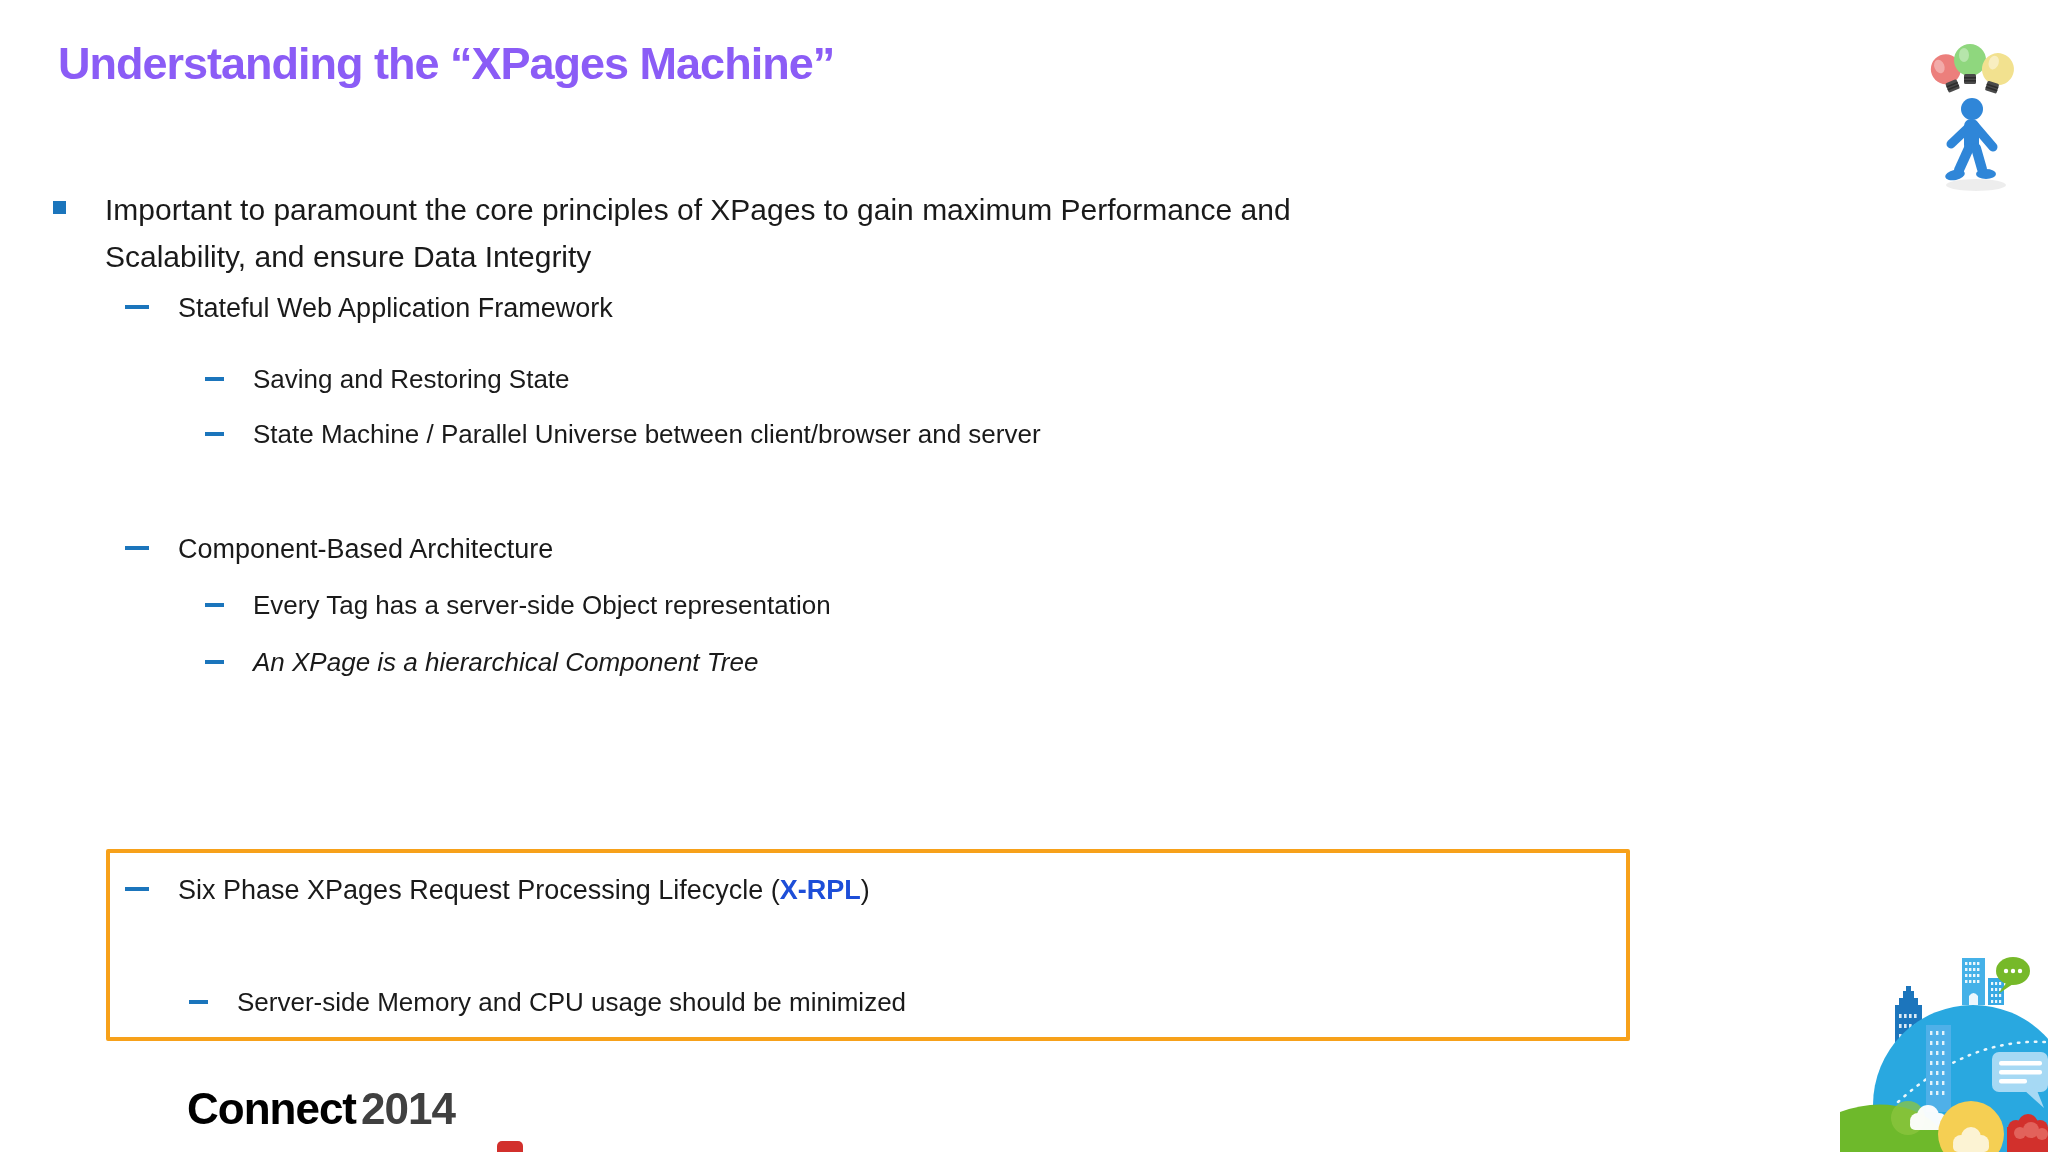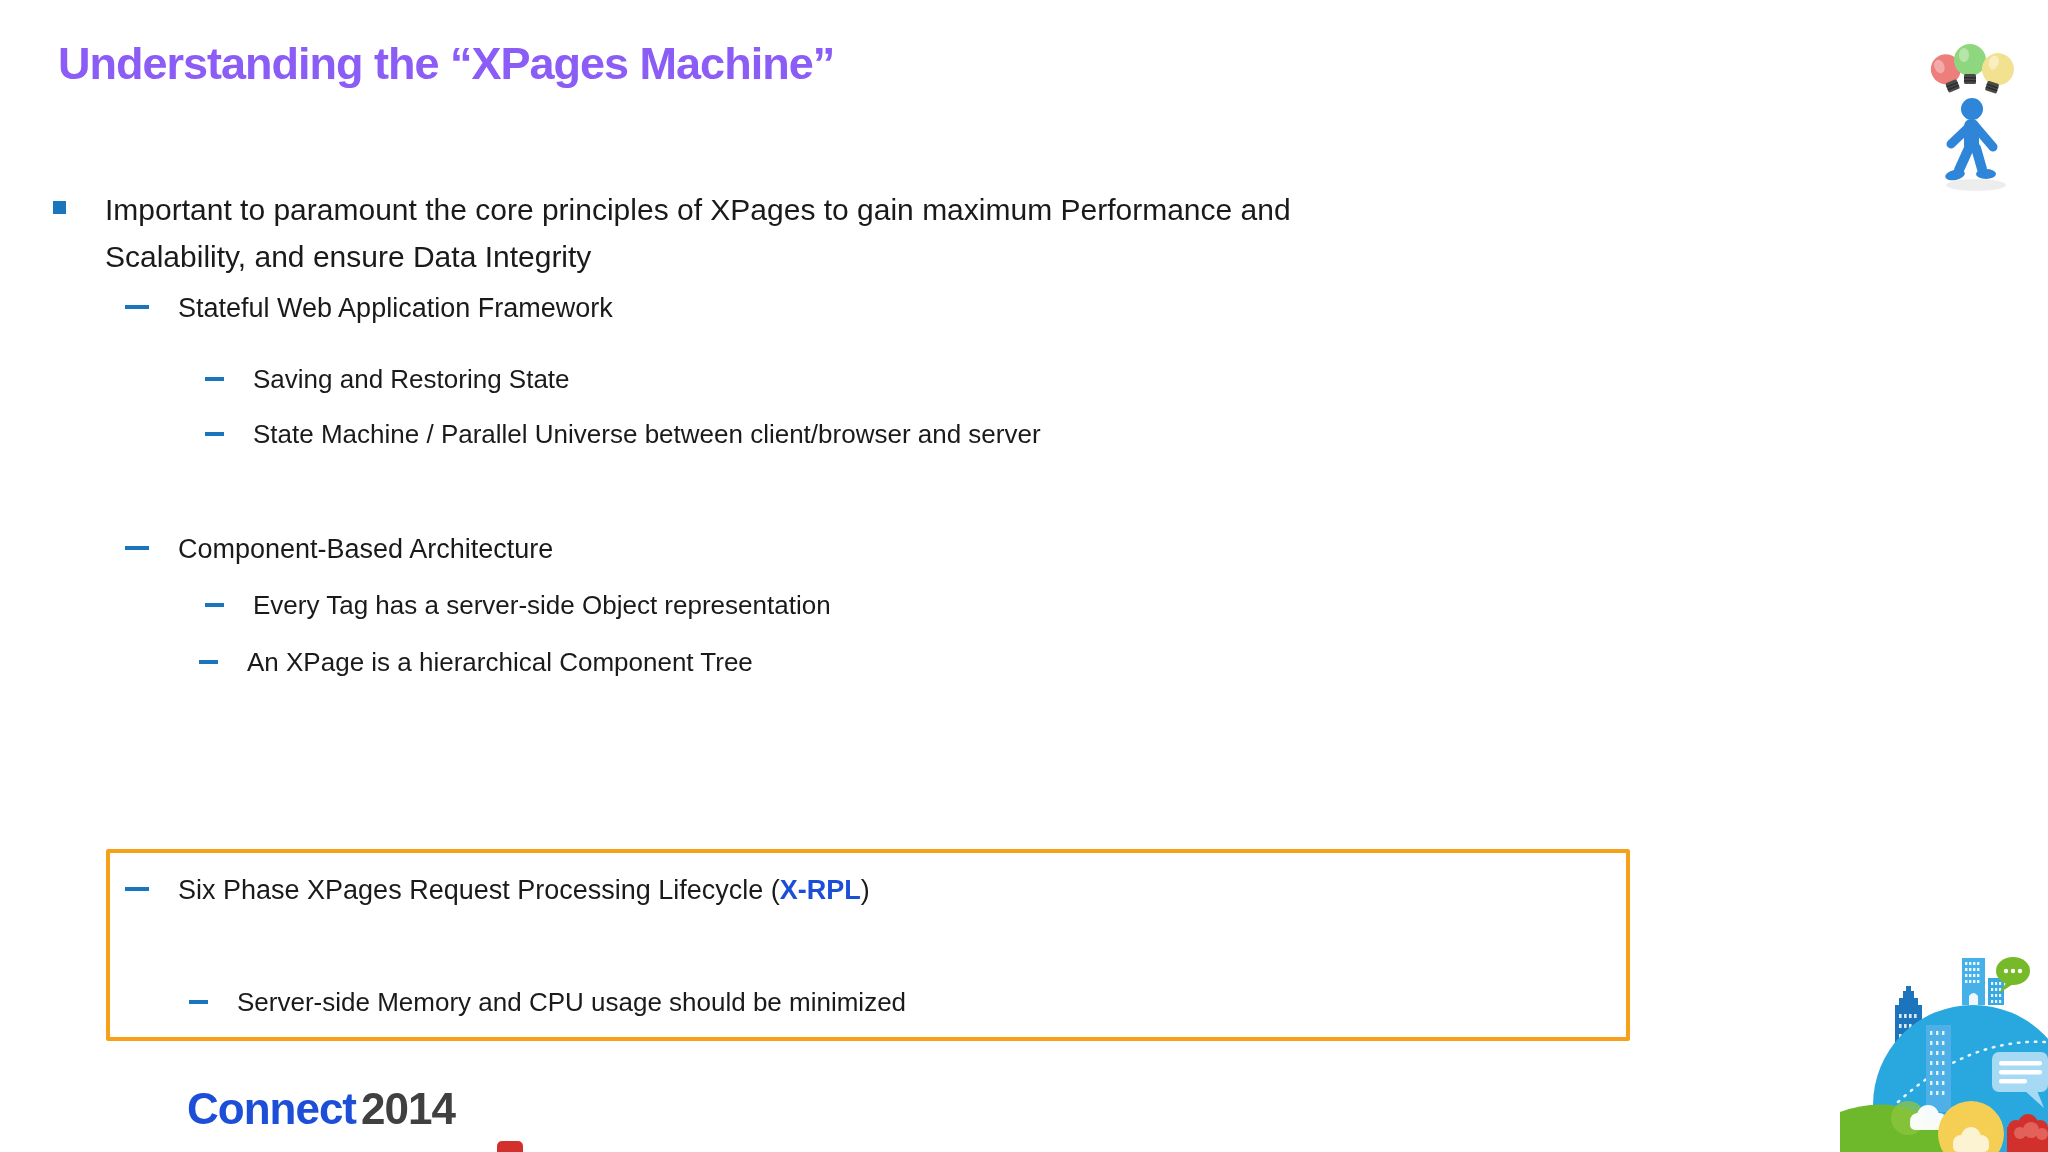--- a/index.html
+++ b/index.html
@@ -31,36 +31,36 @@
   }
   .l2 .dash{left:-53px;width:24px;}
   .l3 .dash{left:-48px;width:19px;}
   
   .r0{left:105px;top:186px;width:1260px;}
   .r1{left:178px;top:290px;}
   .r2{left:253px;top:362px;}
   .r3{left:253px;top:417px;}
   .r4{left:178px;top:531px;}
   .r5{left:253px;top:588px;}
-  .r6{left:247px;top:645px;}
+  .r6{left:253px;top:645px;font-style:italic;}
   .r7{left:178px;top:761px;}
   .r8{left:178px;top:872px;}
   .r9{left:253px;top:930px;}
   .r10{left:237px;top:985px;}
   .em-gray{color:#1d4ed8;font-weight:bold;}
   .highlight-box{
     position:absolute;left:106px;top:849px;width:1524px;height:192px;
     border:4px solid #F7A11A;border-radius:2px;box-sizing:border-box;
     background:transparent;
   }
   .footer-logo{
     position:absolute;left:187px;top:1084px;
     font-size:44px;font-weight:bold;letter-spacing:-1px;white-space:nowrap;
   }
-  .logo-connect{color:#1d4ed8;}
+  .logo-connect{color:#000000;}
   .logo-year{color:#404040;margin-left:5px;}
   .red-sliver{
     position:absolute;left:497px;top:1141px;width:26px;height:11px;
     background:#D2302C;border-radius:5px 5px 0 0;
   }
   .person-clipart{position:absolute;left:1930px;top:22px;}
   .city-clipart{position:absolute;left:1840px;top:930px;}
 </style>
 </head>
 <body>

